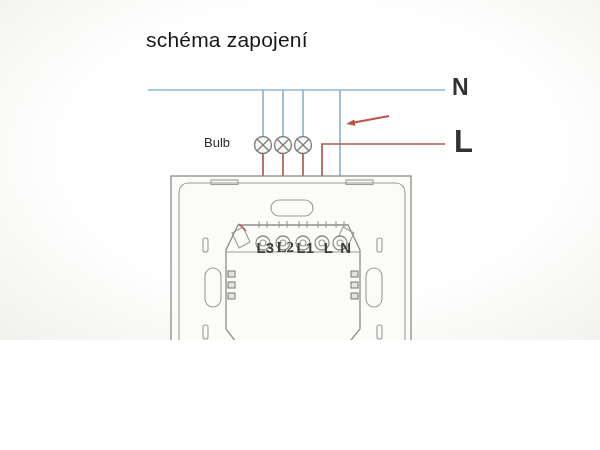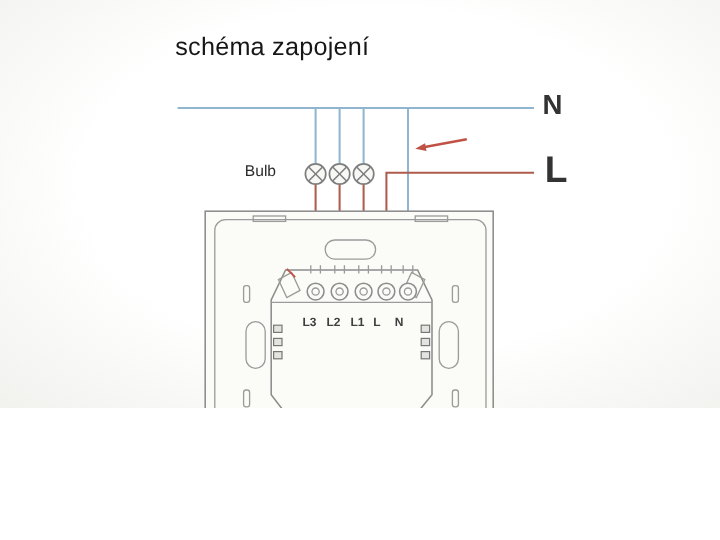--- a/index.html
+++ b/index.html
@@ -33,23 +33,23 @@
   .bulb{stroke:#7e7e7e;stroke-width:1.4;fill:#f8f8f5;}
   .bulb-x{stroke:#7e7e7e;stroke-width:1.3;}
   .arrow-ln{stroke:var(--arrow);stroke-width:2;}
   .arrow-head{fill:var(--arrow);}
   .redtick{stroke:var(--arrow);stroke-width:1.5;}
   .lbl{position:absolute;color:var(--text);white-space:nowrap;}
   .title{left:146px;top:28px;font-size:21px;letter-spacing:0.2px;color:#161616;}
   .bulb-lbl{left:204px;top:135px;font-size:13px;font-weight:normal;color:#2a2a2a;}
   .n-lbl{left:452px;top:74px;font-size:23px;font-weight:bold;color:#333;}
   .l-lbl{left:454px;top:124px;font-size:31px;font-weight:bold;color:#333;}
-  .term-lbl{position:absolute;top:264px;width:22px;text-align:left;
-    font-size:10px;font-weight:bold;color:#3f3f3f;}
-  .t0{left:252px;} .t1{left:272px;} .t2{left:292px;} .t3{left:311px;} .t4{left:329px;}
+  .term-lbl{position:absolute;top:239px;width:22px;text-align:right;
+    font-size:15px;font-weight:bold;color:#3f3f3f;}
+  .t0{left:252px;} .t1{left:272px;font-family:Liberation Serif, serif;} .t2{left:292px;} .t3{left:311px;} .t4{left:329px;}
 </style>
 </head>
 <body>
 
 <div class="stage">
 
   <svg width="600" height="450" viewBox="0 0 600 450">
 
     <line class="ln wire-n" x1="148" y1="90" x2="445" y2="90"></line>
 

